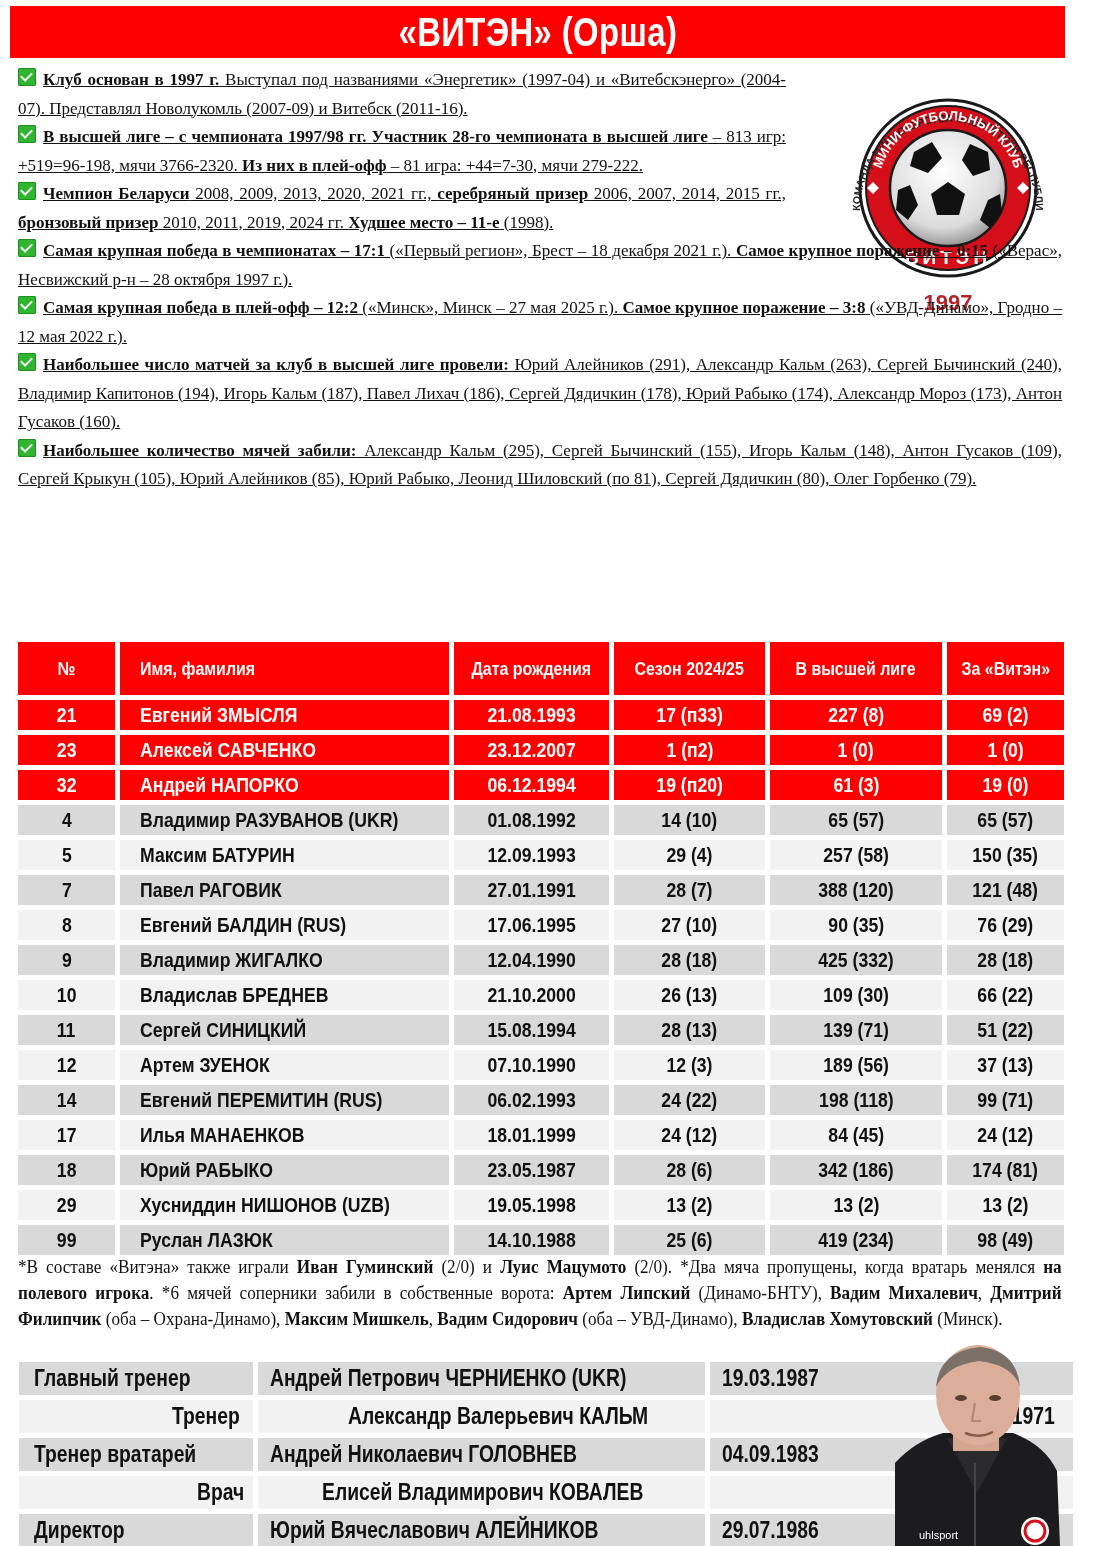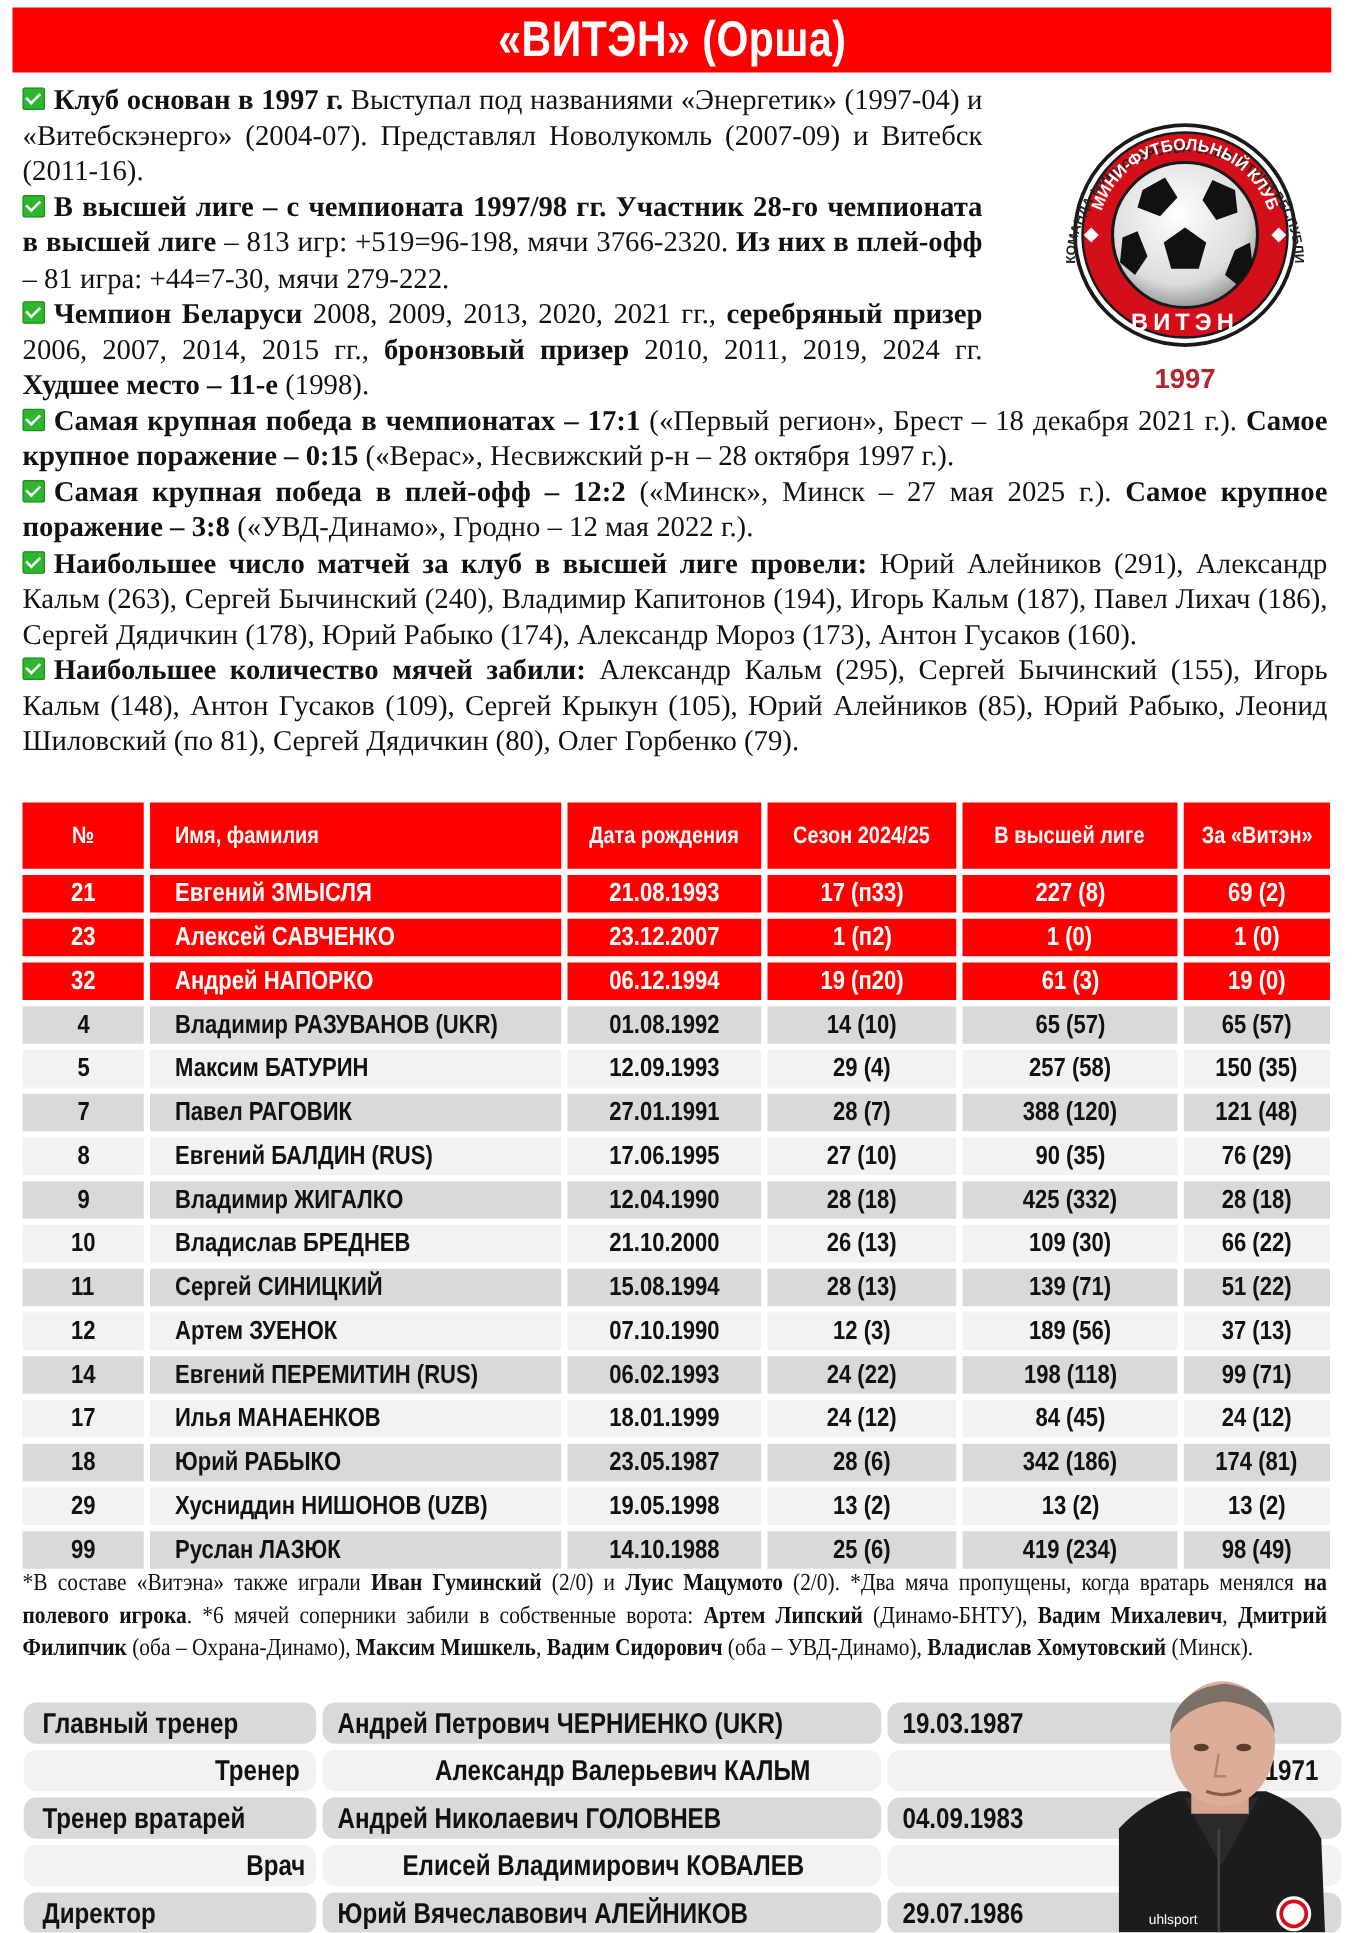--- a/index.html
+++ b/index.html
@@ -10,21 +10,21 @@
     position: absolute; left: 10px; top: 6px; width: 1055px; height: 52px;
     background: #fe0000; color: #fff; text-align: center;
     font-family: "Liberation Sans", sans-serif; font-weight: bold; font-size: 40px;
     line-height: 52px; letter-spacing: 0.5px; transform-origin: center;
   }
   .title-bar span { display: inline-block; transform: scaleX(0.82); }
 
   .logo { position: absolute; left: 828px; top: 70px; width: 240px; height: 248px; }
 
   .info { position: absolute; left: 18px; top: 66px; width: 1044px;
-    font-size: 23px; line-height: 28.5px; }
+    font-size: 17px; line-height: 28.5px; text-decoration: underline; }
   .para { position: relative; margin-bottom: 0px; text-align: justify; }
   .para.narrow { width: 768px; }
   .chk {
     display: inline-block; width: 18px; height: 18px; background: #2fb52f;
     border-radius: 2px; vertical-align: -1px; margin-right: 7px; position: relative;
     box-shadow: inset 0 0 0 1px #1f8f1f;
   }
   .chk::after {
     content: ""; position: absolute; left: 5px; top: 2px; width: 5px; height: 9px;
     border: solid #fff; border-width: 0 2.5px 2.5px 0; transform: rotate(45deg);
@@ -62,21 +62,21 @@
     font-family: Liberation Serif, serif; font-size: 19.5px; line-height: 25.8px;
     text-align: justify; color: #111;
   }
   .notes .in { display: block; transform: scaleX(0.88); transform-origin: left top; width: 113.6%; }
 
   .staff { position: absolute; left: 19px; top: 1362px; width: 1056px; }
   .s-row { display: flex; height: 33px; margin-bottom: 5px; }
   .s-cell {
     height: 100%; margin-right: 5px; display: flex; align-items: center; padding-left: 15px;
     font-family: "Liberation Sans", sans-serif; font-weight: bold; font-size: 23px; color: #111;
-    white-space: nowrap; overflow: hidden; border-radius: 10px;
+    white-space: nowrap; overflow: hidden;
   }
   .s-cell span { display: inline-block; transform: scaleX(0.84); transform-origin: left center; }
   .s-role { width: 234px; }
   .s-name { width: 447px; padding-left: 12px; }
   .s-date { width: 363px; margin-right: 0; padding-left: 12px; }
   .s-row.dark .s-cell { background: #d9d9d9; }
   .s-row.light .s-cell { background: #f2f2f2; justify-content: flex-end; }
 
   .photo { position: absolute; left: 895px; top: 1343px; width: 165px; height: 203px; }
 </style>

